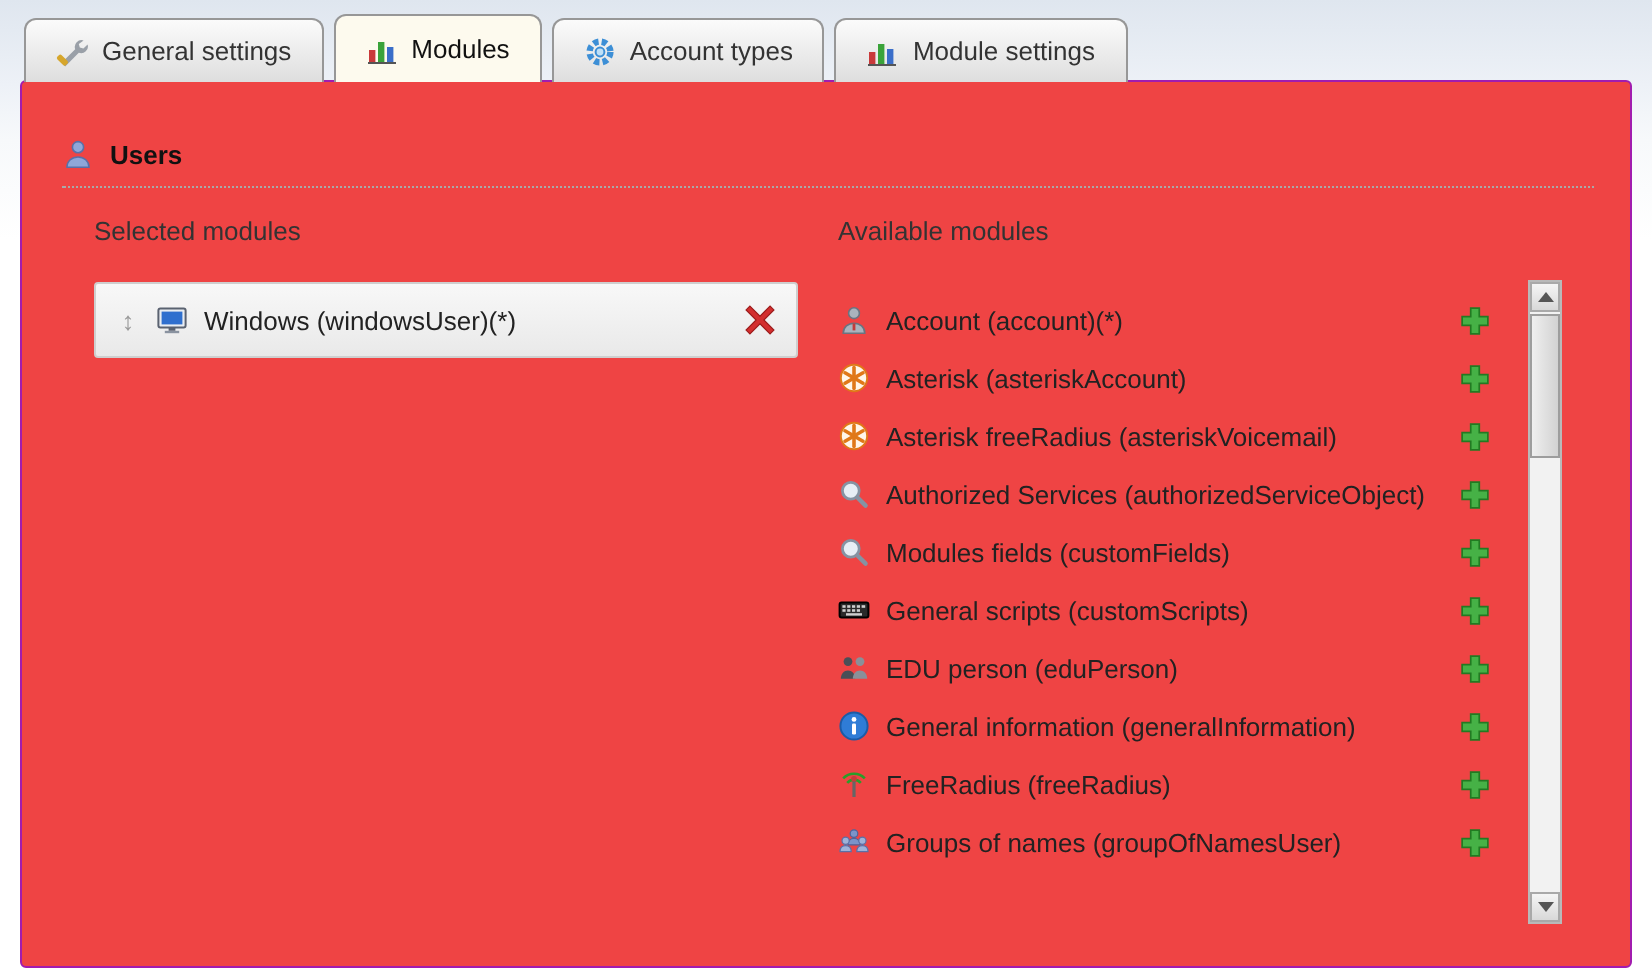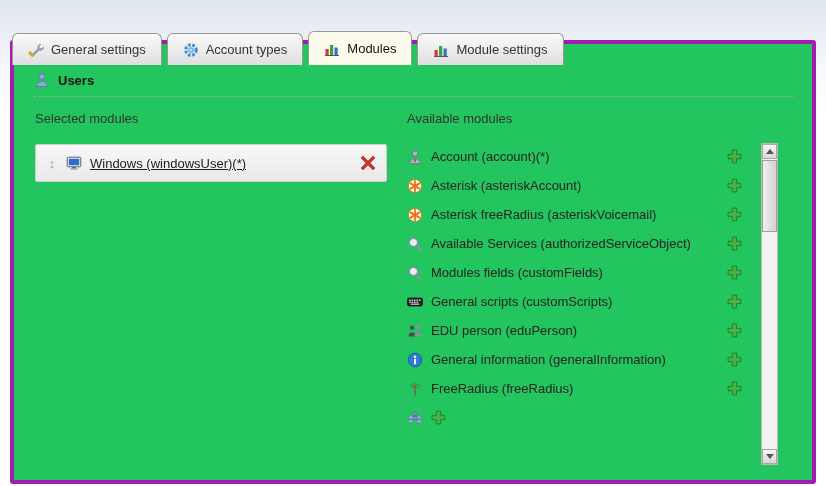--- a/index.html
+++ b/index.html
@@ -8,54 +8,54 @@
     width:826px; height:486px; position:relative; overflow:hidden;
     font-family:"Liberation Sans", sans-serif; font-size:13px; color:#222;
     background:linear-gradient(180deg,#dfe6ef 0px,#edf1f7 42px,#f7f9fb 70px,#ffffff 120px);
   }
   
   .tabbar { position:absolute; left:12px; top:7px; display:flex; gap:5px; z-index:3; align-items:flex-end; }
   .tab {
     height:32px; display:flex; align-items:center; gap:7px; padding:0 15px;
     background:linear-gradient(#fbfbfb,#dedede);
     border:1px solid #979797; border-bottom:none; border-radius:6px 6px 0 0;
-    color:#333; cursor:pointer; white-space:nowrap;margin-top:24px;
+    color:#333; cursor:pointer; white-space:nowrap;
   }
   .tab.active {
     height:34px; background:#fdfaee; color:#111; position:relative;
   }
   .tab .ticon { width:16px; height:16px; display:inline-block; flex:0 0 16px; }
   
   .panel {
     position:absolute; left:10px; right:10px; top:40px; bottom:2px;
-    background:#22c55e; border:4px solid #a21caf; border-radius:3px; z-index:1;
+    background:#ef4444; border:1px solid #a21caf; border-radius:3px; z-index:1;
   }
   .section-head {
     display:flex; align-items:center; gap:8px;
     margin:28px 18px 0 20px; padding-bottom:8px;
     border-bottom:1px dotted #a9a9a9;
   }
   .section-head .stitle { font-weight:bold; color:#111; }
-  .columns { display:flex; margin:14px 18px 0 21px; }
+  .columns { display:flex; margin:14px 18px 0 36px; }
   .col-left { width:372px; }
   .col-right { flex:1; position:relative; }
   .col-heading { color:#333; }
   
   .sel-list { margin-top:18px; }
   .sel-row {
     width:352px; height:38px; display:flex; align-items:center; gap:8px;
     padding:0 10px; background:linear-gradient(#f8f8f8,#e9e9e9);
     border:1px solid #cfcfcf; border-radius:2px;
   }
   .drag-handle { color:#9a9a9a; font-size:13px; cursor:grab; width:12px; text-align:center; }
-  .sel-row .label { flex:1;text-decoration:underline; }
+  .sel-row .label { flex:1; }
   .del-btn { width:16px; height:16px; cursor:pointer; border:none; background:none; padding:0; }
   
   .avail-list { margin-top:16px; margin-right:50px; }
-  .avail-row { height:29px; display:flex; align-items:center; gap:8px; }
+  .avail-row { height:29px; display:flex; align-items:flex-end; gap:8px; }
   .avail-row .label { flex:1; }
   .micon { width:16px; height:16px; flex:0 0 16px; }
   .add-btn { width:15px; height:15px; cursor:pointer; border:none; background:none; padding:0; margin-right:2px; }
   
   .scrollbar {
     position:absolute; right:16px; top:32px; width:17px; height:322px;
     background:#f2f2f2; border:1px solid #b9b9b9;
   }
   .scroll-btn {
     position:absolute; left:0; width:15px; height:15px;
@@ -77,39 +77,39 @@
 <div class="tabbar">
   <div class="tab">
     <span class="ticon">
       <svg width="16" height="16" viewBox="0 0 16 16">
           <path d="M13.8 2.2a3.4 3.4 0 0 0-4.2 4.4L2.8 13.4l1.8 1.8 6.8-6.8a3.4 3.4 0 0 0 4.4-4.2l-2.1 2.1-1.8-.5-.5-1.8z" fill="#9aa0a8"></path>
           <rect x="1.6" y="9.2" width="3" height="6" rx="1" transform="rotate(-45 3 12)" fill="#d6a62c"></rect>
         </svg>
     </span>
     <span class="tlabel">General settings</span>
   </div>
-  <div class="tab">
-    <span class="ticon">
-      <svg width="16" height="16" viewBox="0 0 16 16">
-          <circle cx="8" cy="8" r="5.2" fill="none" stroke="#3d8fd6" stroke-width="3.2" stroke-dasharray="2.6 1.6"></circle>
-          <circle cx="8" cy="8" r="2.2" fill="#bfe0f7" stroke="#3d8fd6"></circle>
-        </svg>
-    </span>
-    <span class="tlabel">Account types</span>
-  </div>
   <div class="tab active">
     <span class="ticon">
       <svg width="16" height="16" viewBox="0 0 16 16">
           <rect x="1.5" y="8" width="3.2" height="6" fill="#c93a3a"></rect>
           <rect x="6" y="4" width="3.2" height="10" fill="#3aa33a"></rect>
           <rect x="10.5" y="6.5" width="3.2" height="7.5" fill="#3a6ec9"></rect>
           <line x1="1" y1="14.5" x2="15" y2="14.5" stroke="#555"></line>
         </svg>
     </span>
     <span class="tlabel">Modules</span>
+  </div>
+  <div class="tab">
+    <span class="ticon">
+      <svg width="16" height="16" viewBox="0 0 16 16">
+          <circle cx="8" cy="8" r="5.2" fill="none" stroke="#3d8fd6" stroke-width="3.2" stroke-dasharray="2.6 1.6"></circle>
+          <circle cx="8" cy="8" r="2.2" fill="#bfe0f7" stroke="#3d8fd6"></circle>
+        </svg>
+    </span>
+    <span class="tlabel">Account types</span>
   </div>
   <div class="tab">
     <span class="ticon">
       <svg width="16" height="16" viewBox="0 0 16 16">
           <rect x="1.5" y="8" width="3.2" height="6" fill="#c93a3a"></rect>
           <rect x="6" y="4" width="3.2" height="10" fill="#3aa33a"></rect>
           <rect x="10.5" y="6.5" width="3.2" height="7.5" fill="#3a6ec9"></rect>
           <line x1="1" y1="14.5" x2="15" y2="14.5" stroke="#555"></line>
         </svg>
     </span>
@@ -213,21 +213,21 @@
           </button>
         </div>
 
         <div class="avail-row">
           <span class="micon">
             <svg width="16" height="16" viewBox="0 0 16 16">
                 <circle cx="6.4" cy="6.4" r="4.2" fill="#e7eef5" stroke="#8593a3" stroke-width="1.4"></circle>
                 <line x1="9.6" y1="9.6" x2="13.8" y2="13.8" stroke="#8593a3" stroke-width="2.2" stroke-linecap="round"></line>
               </svg>
           </span>
-          <span class="label">Available Services (authorizedServiceObject)</span>
+          <span class="label">Authorized Services (authorizedServiceObject)</span>
           <button class="add-btn">
             <svg width="15" height="15" viewBox="0 0 14 14">
                 <path d="M5 1h4v4h4v4H9v4H5V9H1V5h4z" fill="#46b146" stroke="#227a22" stroke-width="0.8"></path>
               </svg>
           </button>
         </div>
 
         <div class="avail-row">
           <span class="micon">
             <svg width="16" height="16" viewBox="0 0 16 16">
@@ -331,20 +331,21 @@
                   <path d="M5 9.4c0-2 1.3-3.2 3-3.2s3 1.2 3 3.2z"></path>
                 </g>
                 <g fill="#9fb2d8" stroke="#5a70a8" stroke-width="0.6">
                   <circle cx="3.8" cy="7.4" r="1.8"></circle>
                   <path d="M1 12.8c0-1.9 1.2-3 2.8-3s2.8 1.1 2.8 3z"></path>
                   <circle cx="12.2" cy="7.4" r="1.8"></circle>
                   <path d="M9.4 12.8c0-1.9 1.2-3 2.8-3s2.8 1.1 2.8 3z"></path>
                 </g>
               </svg>
           </span>
+          <span class="label">Groups of names (groupOfNamesUser)</span>
           <button class="add-btn">
             <svg width="15" height="15" viewBox="0 0 14 14">
                 <path d="M5 1h4v4h4v4H9v4H5V9H1V5h4z" fill="#46b146" stroke="#227a22" stroke-width="0.8"></path>
               </svg>
           </button>
         </div>
 
       </div>
 
       <div class="scrollbar">

